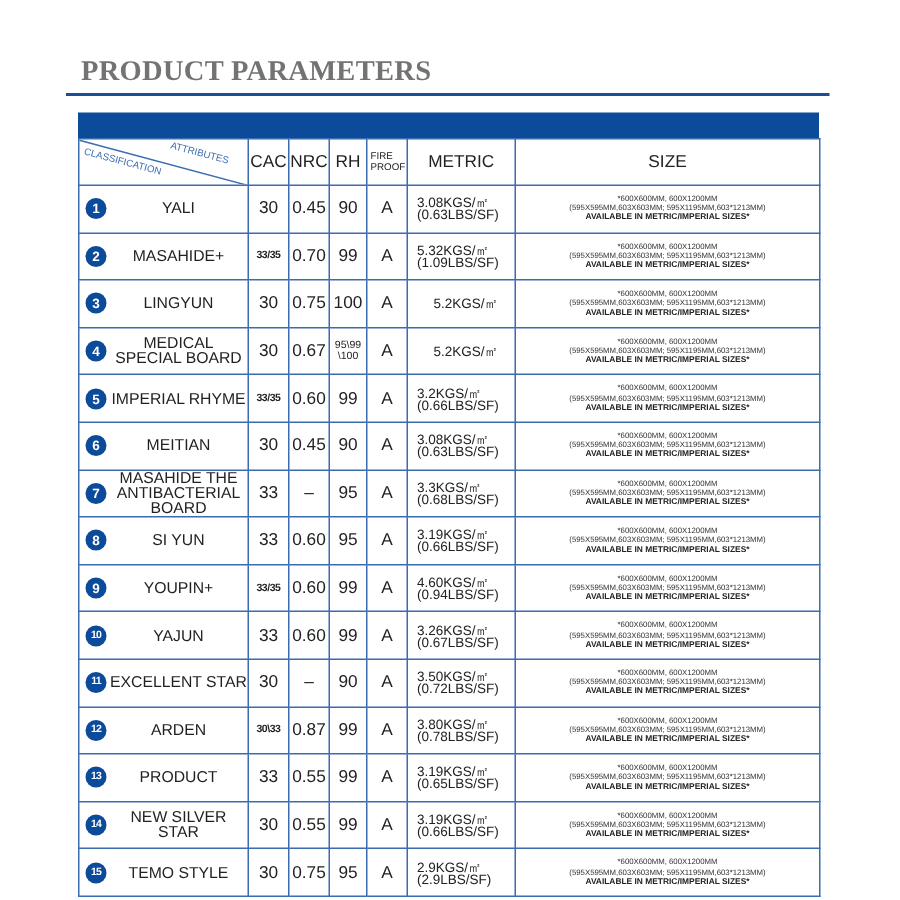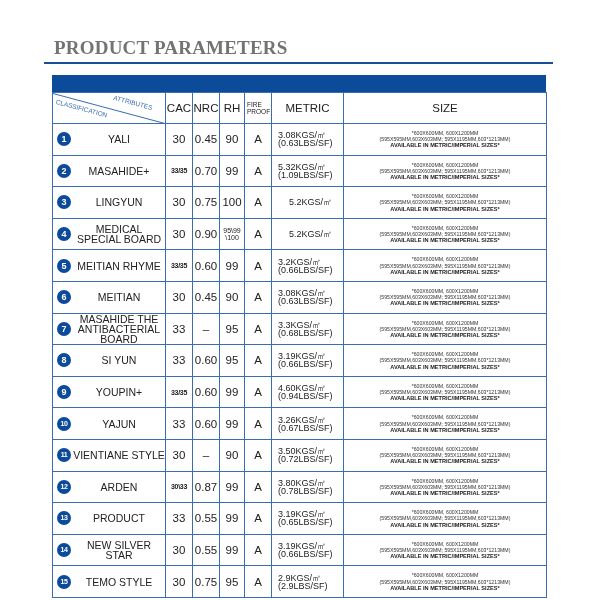--- a/index.html
+++ b/index.html
@@ -109,31 +109,31 @@
     <td class="density" style="text-align: center;"><span>5.2KGS/㎡</span><br><span></span></td>
     <td class="size"><span>*600X600MM, 600X1200MM</span><br><span>(595X595MM,603X603MM; 595X1195MM,603*1213MM)</span><br><b>AVAILABLE IN METRIC/IMPERIAL SIZES*</b></td>
   </tr>
 
   <tr class="row">
     <td class="name-cell">
       <span class="badge">4</span>
       <span class="name">MEDICAL SPECIAL BOARD</span>
     </td>
     <td class="num">30</td>
-    <td class="num">0.90</td>
+    <td class="num">0.67</td>
     <td class="num tiny">95\99 \100</td>
     <td class="num">A</td>
     <td class="density" style="text-align: center;"><span>5.2KGS/㎡</span><br><span></span></td>
     <td class="size"><span>*600X600MM, 600X1200MM</span><br><span>(595X595MM,603X603MM; 595X1195MM,603*1213MM)</span><br><b>AVAILABLE IN METRIC/IMPERIAL SIZES*</b></td>
   </tr>
 
   <tr class="row">
     <td class="name-cell">
       <span class="badge">5</span>
-      <span class="name">MEITIAN RHYME</span>
+      <span class="name">IMPERIAL RHYME</span>
     </td>
     <td class="num small">33/35</td>
     <td class="num">0.60</td>
     <td class="num">99</td>
     <td class="num">A</td>
     <td class="density"><span>3.2KGS/㎡</span><br><span>(0.66LBS/SF)</span></td>
     <td class="size"><span>*600X600MM, 600X1200MM</span><br><span>(595X595MM,603X603MM; 595X1195MM,603*1213MM)</span><br><b>AVAILABLE IN METRIC/IMPERIAL SIZES*</b></td>
   </tr>
 
   <tr class="row">
@@ -197,21 +197,21 @@
     <td class="num">0.60</td>
     <td class="num">99</td>
     <td class="num">A</td>
     <td class="density"><span>3.26KGS/㎡</span><br><span>(0.67LBS/SF)</span></td>
     <td class="size"><span>*600X600MM, 600X1200MM</span><br><span>(595X595MM,603X603MM; 595X1195MM,603*1213MM)</span><br><b>AVAILABLE IN METRIC/IMPERIAL SIZES*</b></td>
   </tr>
 
   <tr class="row">
     <td class="name-cell">
       <span class="badge two">11</span>
-      <span class="name">VIENTIANE STYLE</span>
+      <span class="name">EXCELLENT STAR</span>
     </td>
     <td class="num">30</td>
     <td class="num">–</td>
     <td class="num">90</td>
     <td class="num">A</td>
     <td class="density"><span>3.50KGS/㎡</span><br><span>(0.72LBS/SF)</span></td>
     <td class="size"><span>*600X600MM, 600X1200MM</span><br><span>(595X595MM,603X603MM; 595X1195MM,603*1213MM)</span><br><b>AVAILABLE IN METRIC/IMPERIAL SIZES*</b></td>
   </tr>
 
   <tr class="row">

